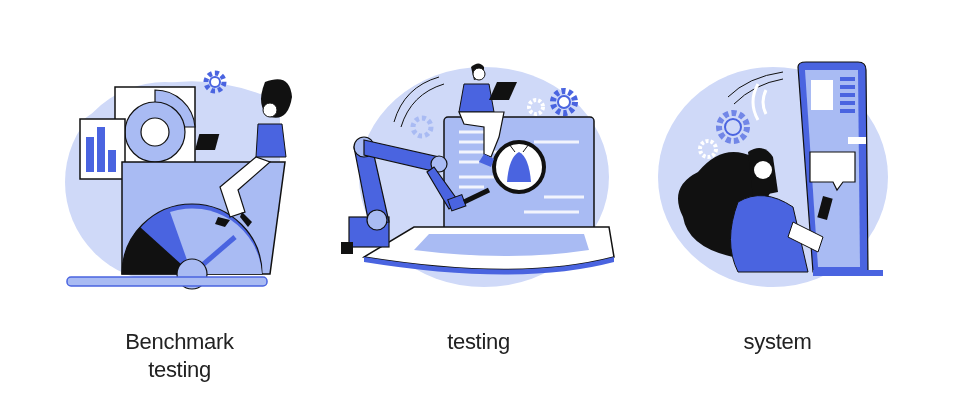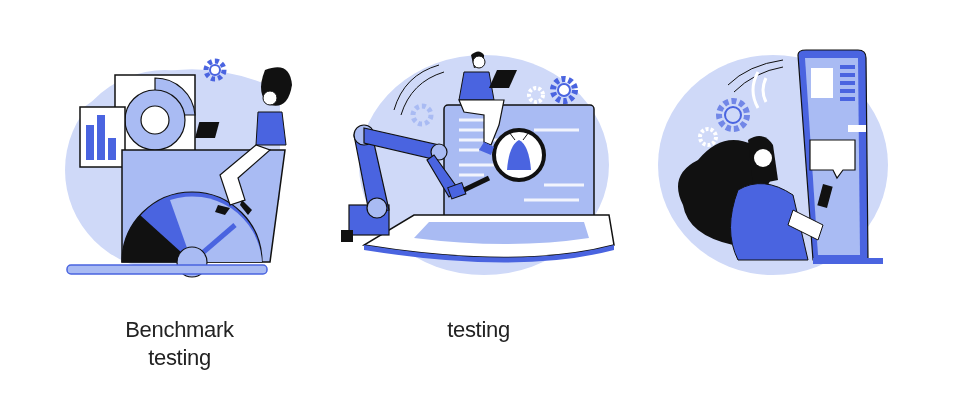--- a/index.html
+++ b/index.html
@@ -1,17 +1,17 @@
 <!DOCTYPE html>
 <html><head>
 <meta charset="utf-8">
 <style>
   html, body { margin:0; padding:0; background:#ffffff; }
   body { width:957px; height:410px; position:relative; overflow:hidden; font-family:"Liberation Sans", sans-serif; }
-  .panel { position:absolute; top:0; width:319px; height:304px; }
+  .panel { position:absolute; top:12px; width:319px; height:304px; }
   .panel svg { position:absolute; left:0; top:0; }
   .caption { position:absolute; top:316px; left:0; width:319px; text-align:center; color:#222; font-size:22px; line-height:28px; font-weight:300; letter-spacing:-0.3px; }
   .caption span { display:block; }
 </style>
 </head>
 <body>
 
 <div class="panel" style="left:20px;">
   <svg width="319" height="300" viewBox="0 0 319 300">
     <ellipse cx="145" cy="170" rx="100" ry="100" fill="#cfd9f8"></ellipse>
@@ -153,14 +153,15 @@
     <rect x="195" y="258" width="70" height="6" fill="#4a64e0"></rect>
 
     <path d="M135 145 Q105 130 80 160 Q50 175 65 205 Q70 235 115 245 L135 215 L155 175Z" fill="#111"></path>
     <path d="M130 140 Q145 130 155 145 L160 180 L135 185Z" fill="#111"></path>
     <circle cx="145" cy="158" r="9" fill="#fff"></circle>
     <path d="M120 190 Q145 175 175 195 L190 260 L120 260 Q105 230 120 190Z" fill="#4a64e0" stroke="#111" stroke-width="1"></path>
     <rect x="202" y="185" width="10" height="22" fill="#111" transform="rotate(15 207 196)"></rect>
     <path d="M175 210 L205 225 L200 240 L170 225Z" fill="#fff" stroke="#111" stroke-width="1"></path>
   </svg>
   <div class="caption">
+    <span>system</span>
   </div>
 </div>
 
 </body></html>

